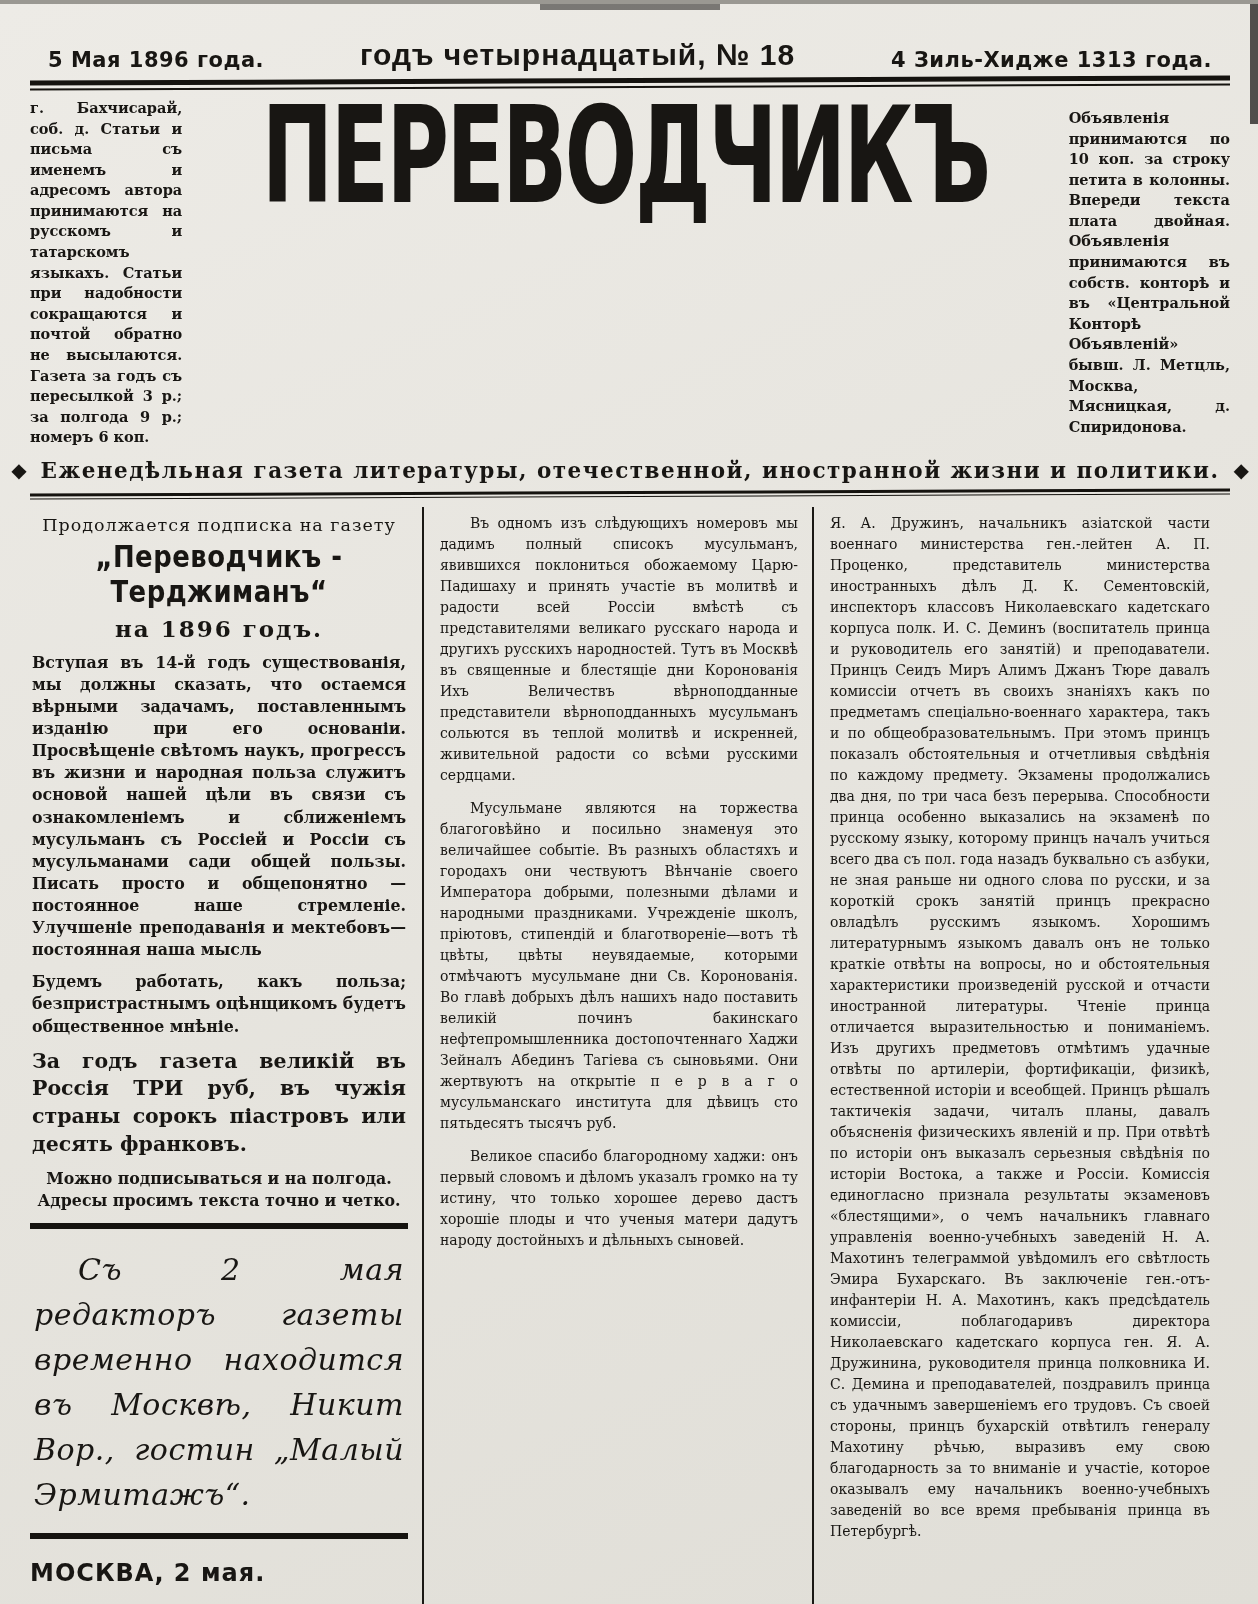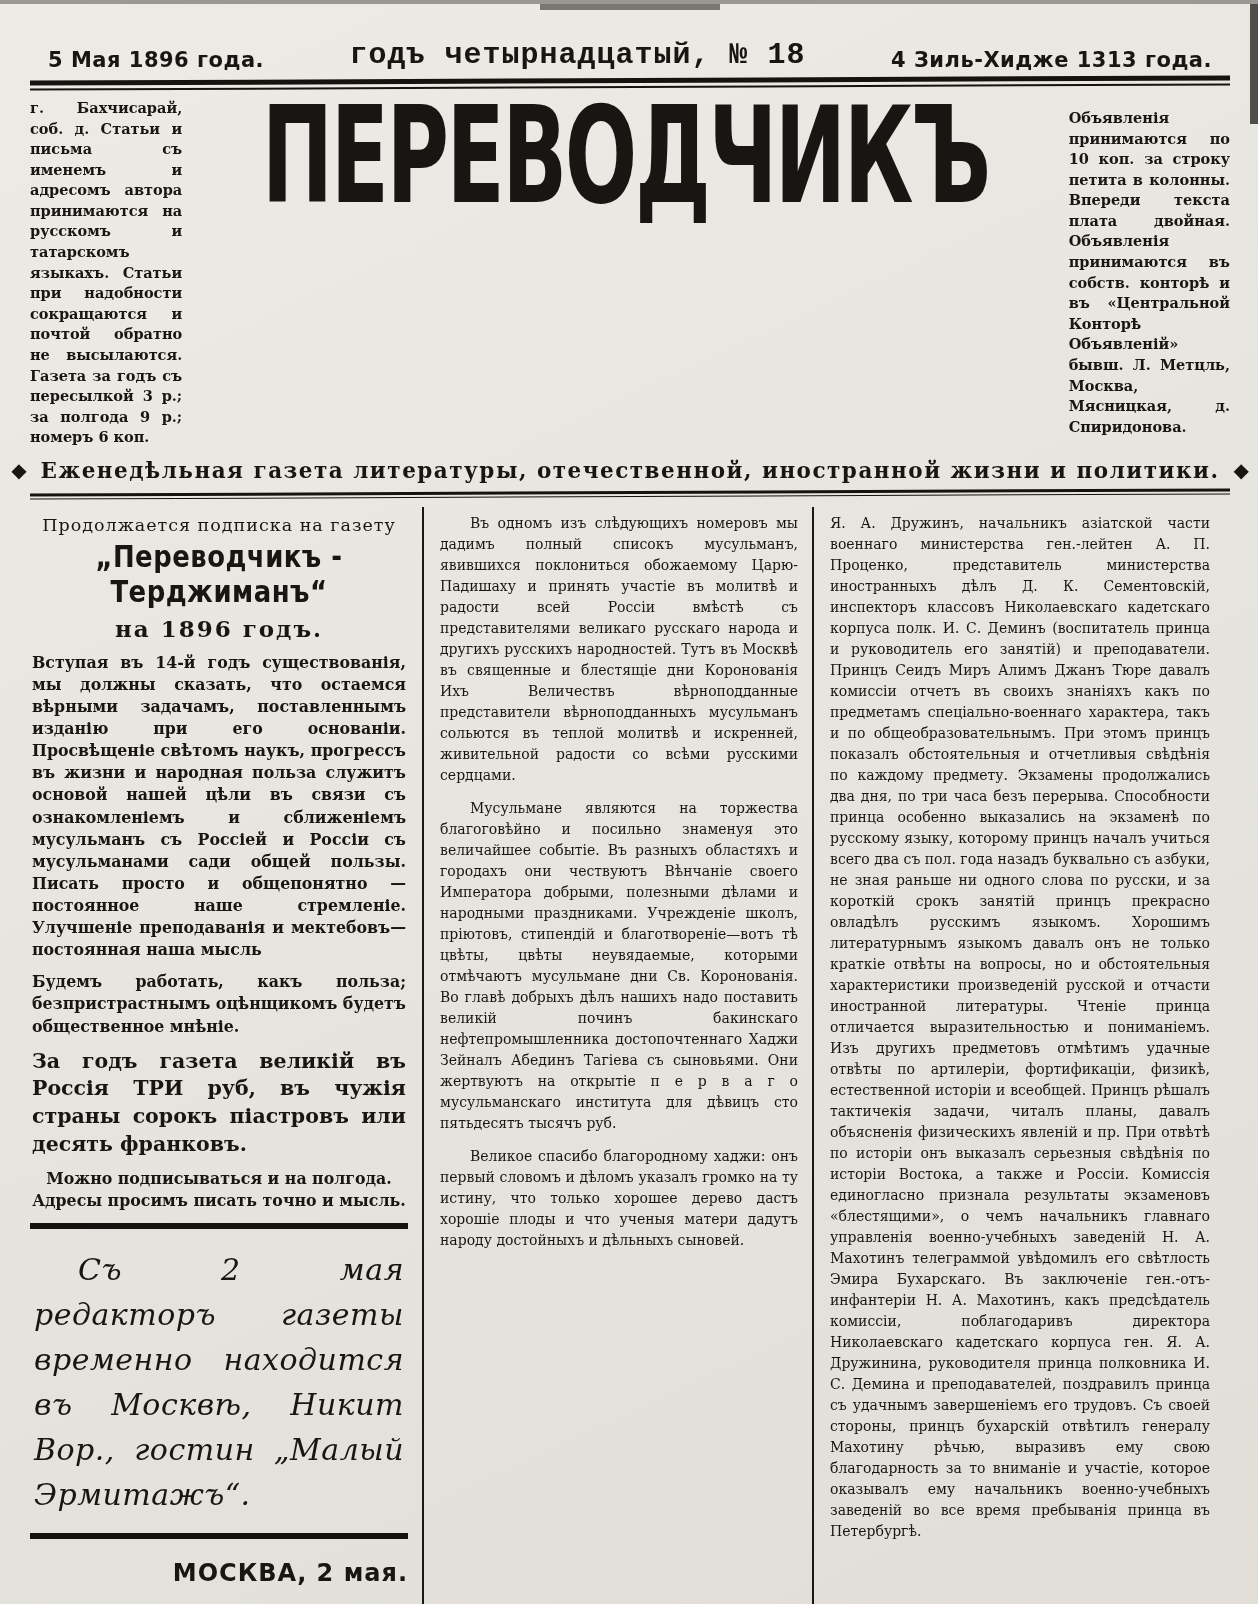--- a/index.html
+++ b/index.html
@@ -15,21 +15,21 @@
     box-sizing:border-box;
     padding:34px 28px 20px 30px;
   }
   .scan-edge{position:absolute;background:#1c1a18;}
   .edge-tr{top:0;right:0;width:8px;height:120px;opacity:.75;}
   .edge-t{top:0;left:540px;width:180px;height:6px;opacity:.55;}
 
   
   .header-row{display:flex;align-items:flex-end;justify-content:space-between;padding:0 18px 6px 18px;}
   .hdr-date{font-family:"DejaVu Sans",sans-serif;font-weight:bold;font-size:21px;letter-spacing:.5px;}
-  .hdr-edition{font-family:Liberation Mono, monospace;font-weight:bold;font-size:30px;letter-spacing:1px;}
+  .hdr-edition{font-family:Liberation Sans, sans-serif;font-weight:bold;font-size:30px;letter-spacing:1px;}
   .rule-double{border:0;border-top:5px solid #15130f;border-bottom:2px solid #15130f;height:3px;background:transparent;margin:0;transform:rotate(-0.25deg);}
   .rule-double.thin{border-top:3px solid #15130f;border-bottom:1.5px solid #15130f;height:2px;}
 
   
   .masthead{display:flex;align-items:flex-start;justify-content:space-between;margin-top:6px;}
   .mast-box{width:300px;font-family:"DejaVu Serif",serif;font-weight:bold;font-size:14.5px;line-height:1.42;text-align:justify;padding-top:4px;}
   .mast-box.right{width:318px;padding-top:14px;}
   .mast-title{
     flex:1;text-align:center;
     font-family:"DejaVu Sans",sans-serif;font-weight:bold;
@@ -64,21 +64,21 @@
   .sub-par{font-weight:bold;font-size:15.8px;line-height:1.4;text-align:justify;margin:10px 0 0 0;}
   .sub-par.big{font-size:20.5px;line-height:1.35;text-align:justify;}
   .sub-par.centered{text-align:center;}
 
   .editor-notice{
     border-bottom:6px solid #15130f;
     padding:18px 4px 16px 4px;
     font-style:italic;font-size:30px;line-height:1.5;text-align:justify;text-indent:44px;
     letter-spacing:.5px;
   }
-  .moscow-head{font-family:"DejaVu Sans",sans-serif;font-weight:bold;font-size:24px;text-align:right;margin:20px 0 12px 0;letter-spacing:1px;}
+  .moscow-head{font-family:"DejaVu Sans",sans-serif;font-weight:bold;font-size:24px;text-align:left;margin:20px 0 12px 0;letter-spacing:1px;}
 </style>
 </head>
 <body>
 
 <div class="page">
   <div class="scan-edge edge-tr"></div>
   <div class="scan-edge edge-t"></div>
 
   <div class="header-row">
     <span class="hdr-date">5 Мая 1896 года.</span>
@@ -103,21 +103,21 @@
   <div class="columns">
 
     <div class="col col-left">
       <div class="sub-block">
         <div class="sub-intro">Продолжается подписка на газету</div>
         <div class="sub-title">„Переводчикъ - Терджиманъ“</div>
         <div class="sub-year">на 1896 годъ.</div>
         <p class="sub-par">Вступая въ 14-й годъ существованія, мы должны сказать, что остаемся вѣрными задачамъ, поставленнымъ изданію при его основаніи. Просвѣщеніе свѣтомъ наукъ, прогрессъ въ жизни и народная польза служитъ основой нашей цѣли въ связи съ ознакомленіемъ и сближеніемъ мусульманъ съ Россіей и Россіи съ мусульманами сади общей пользы. Писать просто и общепонятно — постоянное наше стремленіе. Улучшеніе преподаванія и мектебовъ—постоянная наша мысль</p>
         <p class="sub-par">Будемъ работать, какъ польза; безпристрастнымъ оцѣнщикомъ будетъ общественное мнѣніе.</p>
         <p class="sub-par big">За годъ газета великій въ Россія ТРИ руб, въ чужія страны сорокъ піастровъ или десять франковъ.</p>
-        <p class="sub-par centered">Можно подписываться и на полгода. Адресы просимъ писать точно и мысль.</p>
+        <p class="sub-par centered">Можно подписываться и на полгода. Адресы просимъ текста точно и четко.</p>
       </div>
 
       <div class="editor-notice">Съ 2 мая редакторъ газеты временно находится въ Москвѣ, Никит Вор., гостин „Малый Эрмитажъ“.</div>
 
       <div class="moscow-head">МОСКВА, 2 мая.</div>
       <p class="body-par">По случаю Св. Коронованія Ихъ Императорскихъ Величествъ въ Москву съѣзжаются мусульманскія депутаціи изъ всѣхъ областей. Большая часть ихъ уже прибыла, а остальныя ожидаются сегодня—завтра.</p>
 
     </div>
 
     <div class="vrule"></div>

